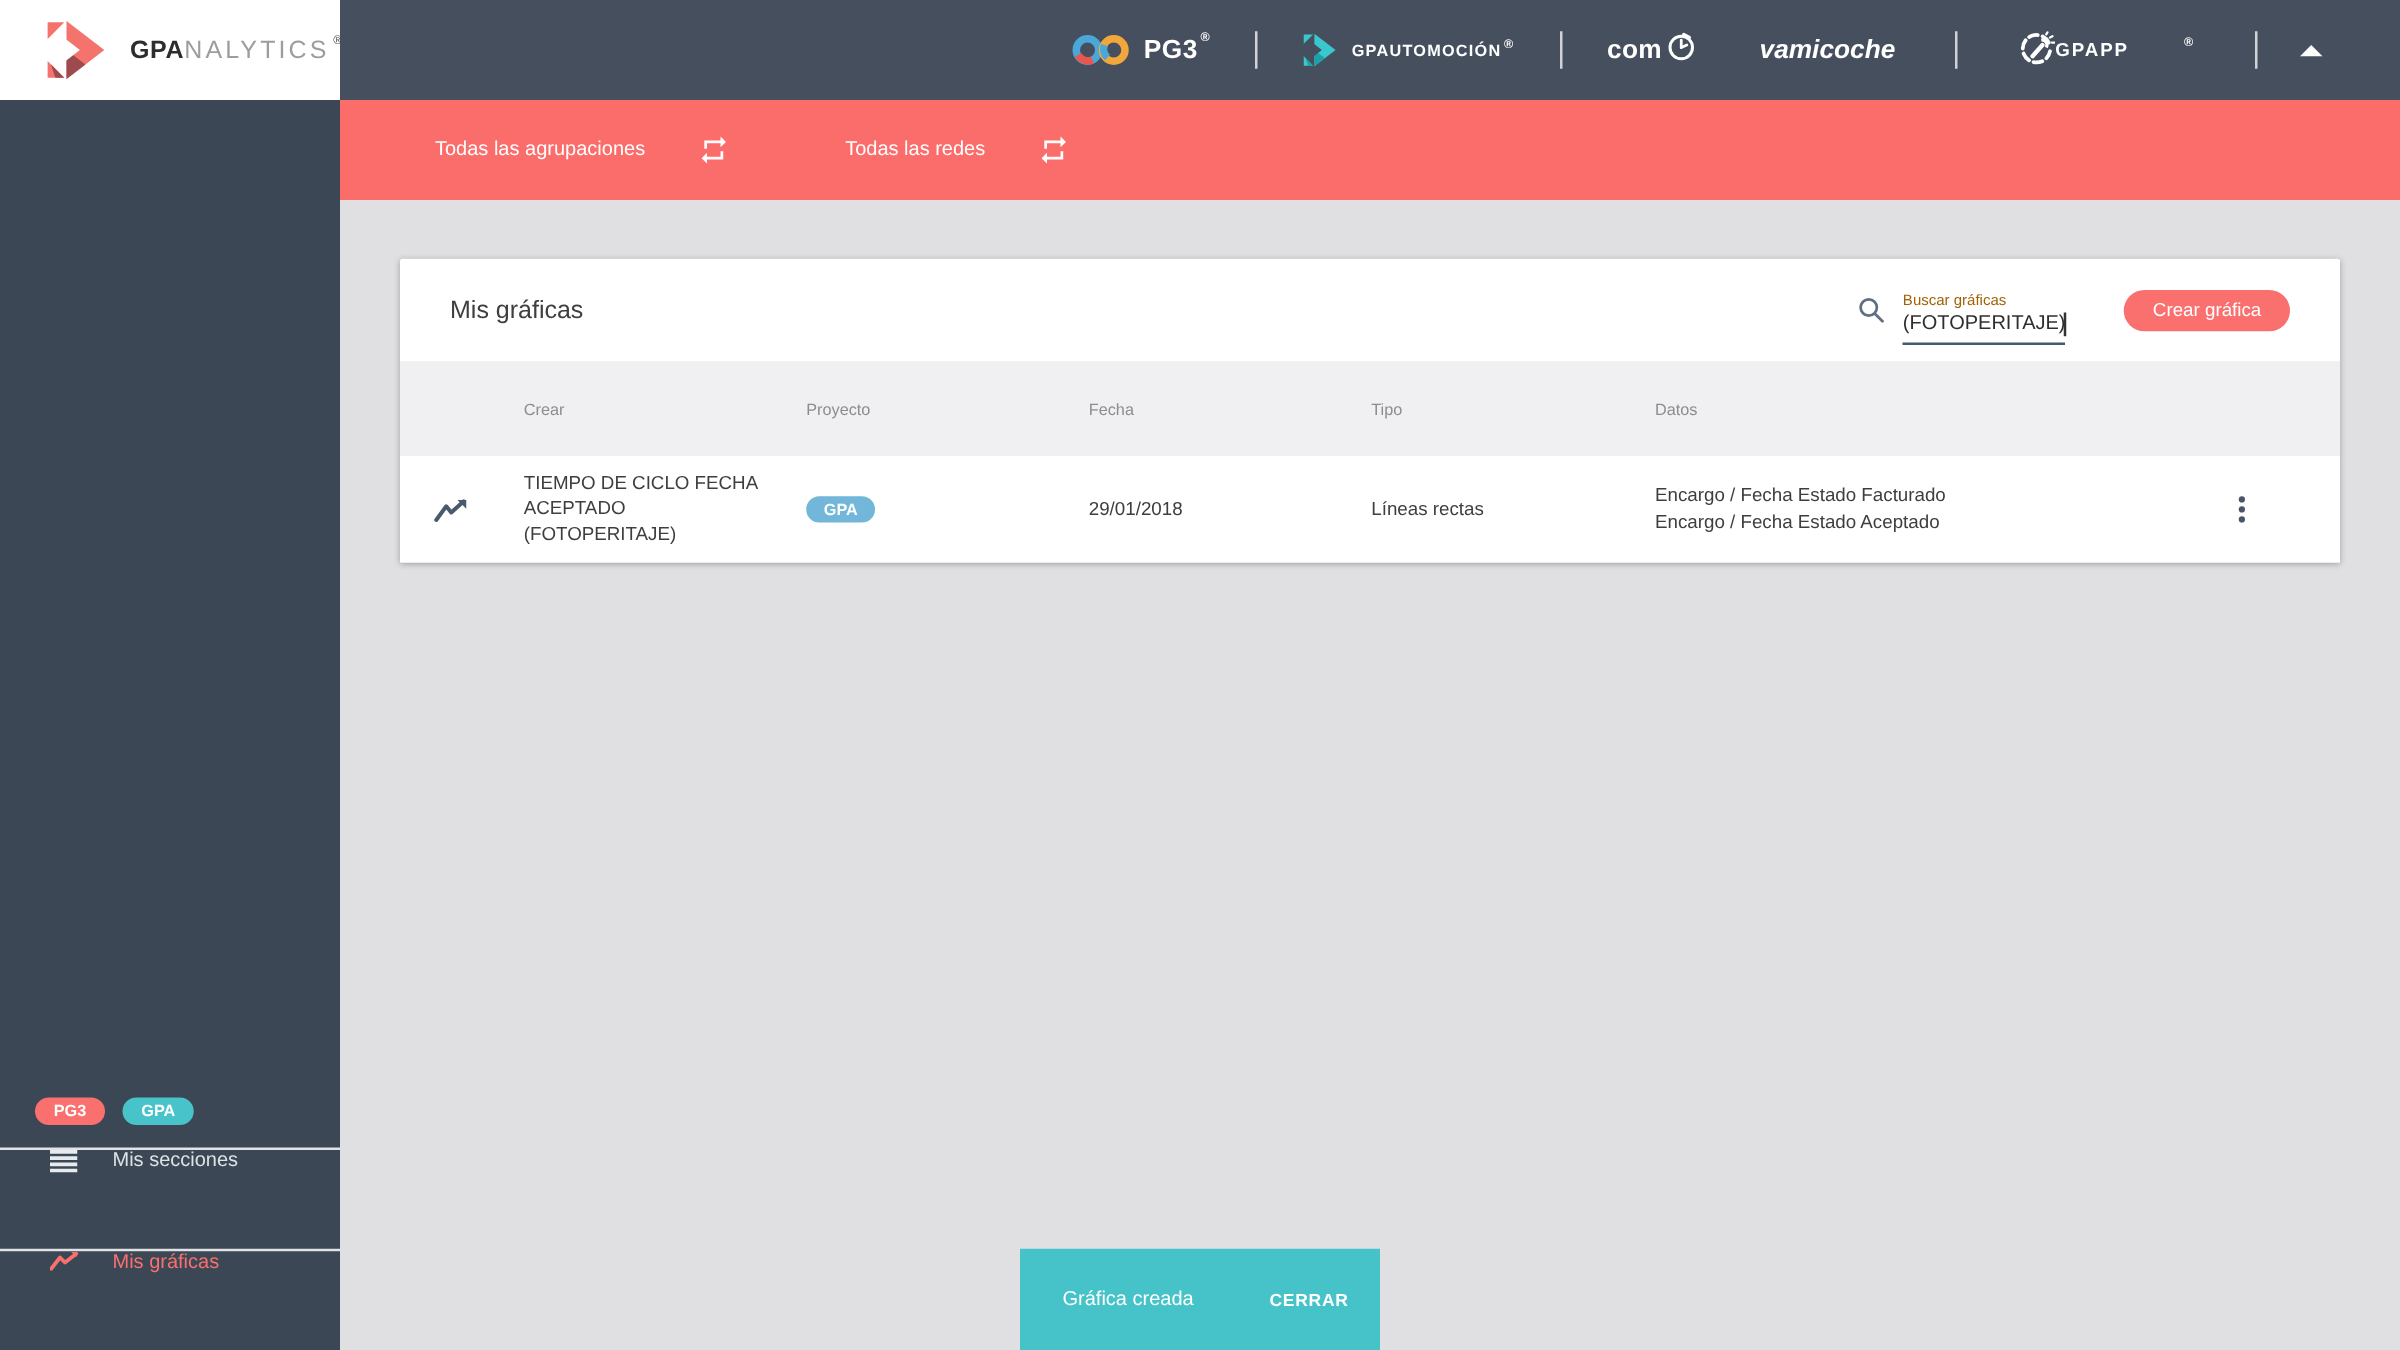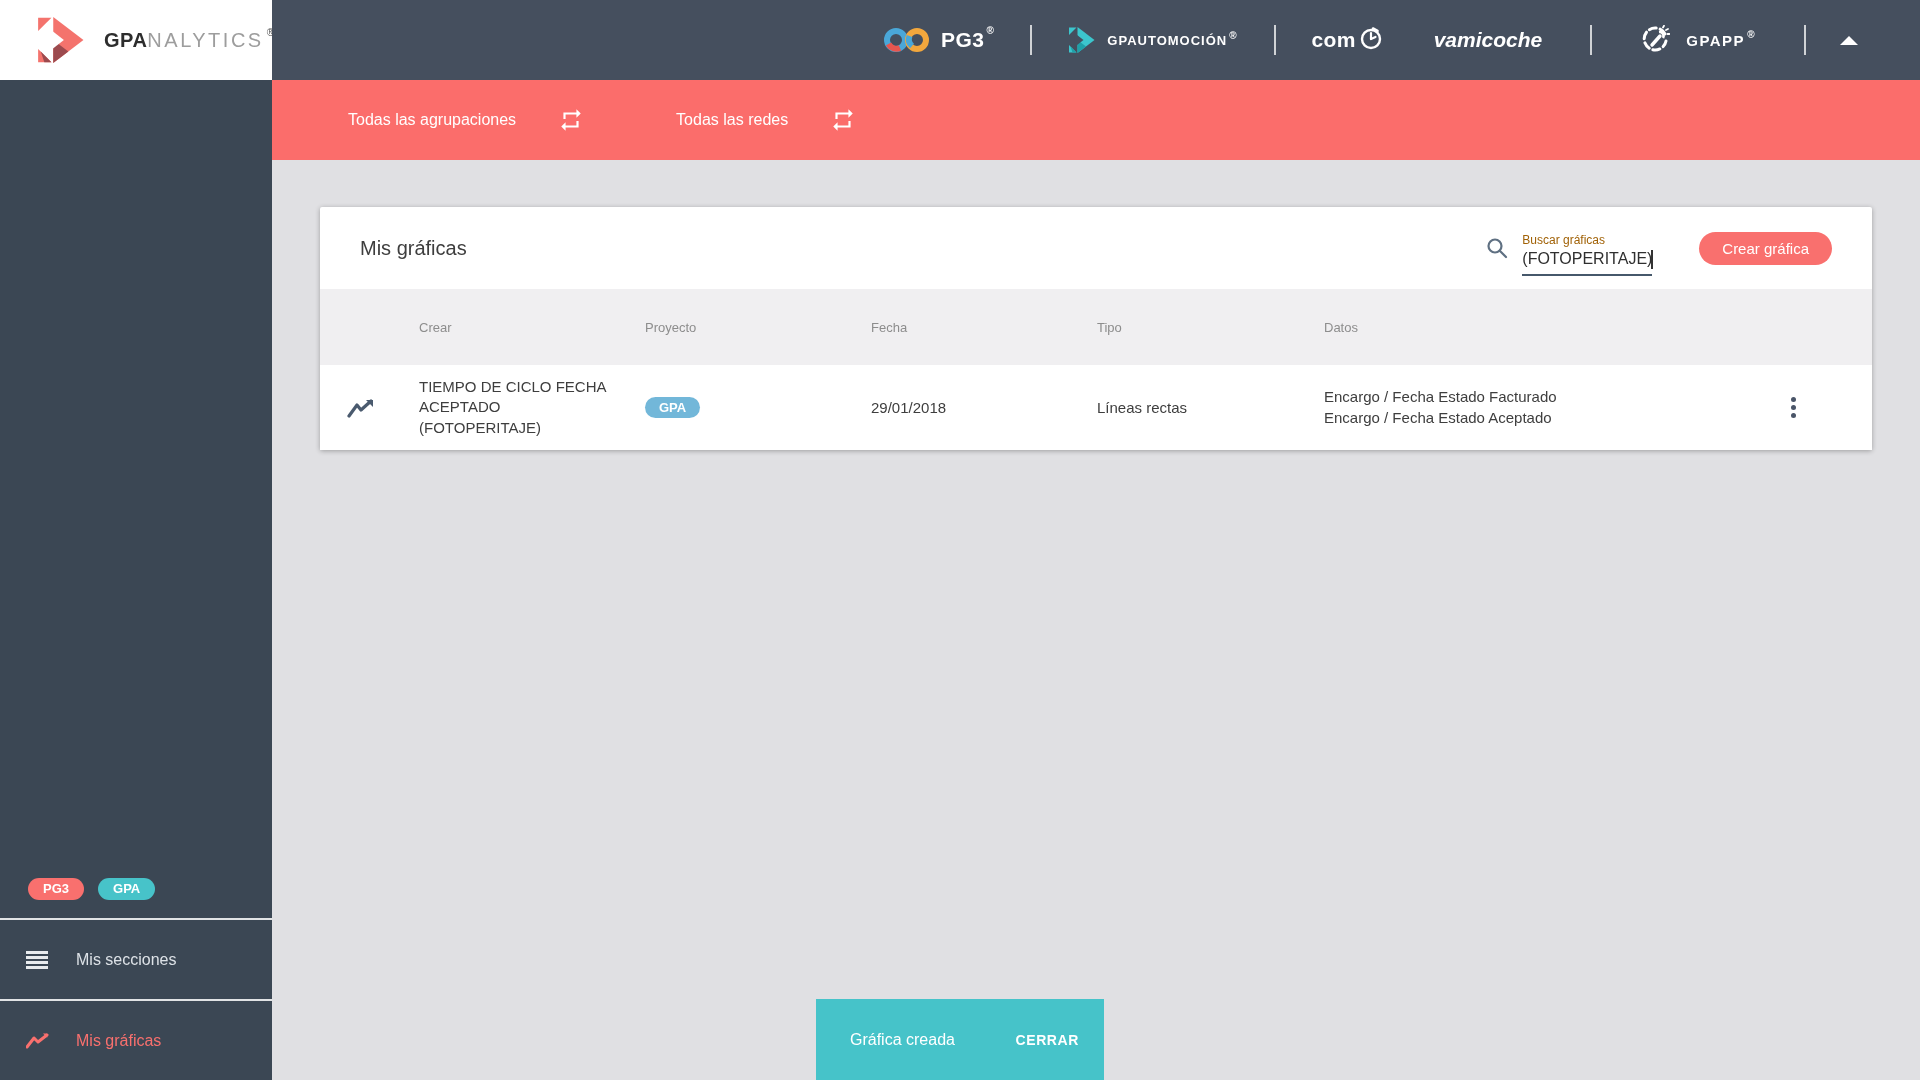--- a/index.html
+++ b/index.html
@@ -15,37 +15,37 @@
   .logo-text{margin-left:14px;font-size:20px;letter-spacing:.5px;display:flex;align-items:flex-start;}
   .logo-bold{font-weight:bold;color:#2d2d2d;}
   .logo-light{color:#9d9d9d;letter-spacing:2.5px;}
   .logo-reg{font-size:10px;color:#555;margin-left:3px;margin-top:-2px;}
   .sidebar-bottom{position:absolute;bottom:0;left:0;right:0;}
   .badges{display:flex;gap:14px;padding:0 0 18px 28px;}
   .badge{height:22px;line-height:22px;border-radius:11px;padding:0 15px;font-size:13px;font-weight:bold;color:#fff;}
   .badge-pg3{background:#f9706e;}
   .badge-gpa{background:#47c3c9;}
   .side-divider{height:2px;background:rgba(255,255,255,.85);}
-  .side-item{height:79px;display:flex;align-items:center;padding-left:26px;color:#dde2e7;font-size:16px;cursor:pointer;}
+  .side-item{height:79px;display:flex;align-items:flex-start;padding-left:40px;color:#dde2e7;font-size:16px;cursor:pointer;}
   .side-item .si-icon{width:24px;margin-right:26px;display:flex;align-items:center;}
   .side-item.active{color:#f9706e;}
   
   .topbar{position:absolute;left:272px;top:0;width:1648px;height:80px;background:#454f5e;
     display:flex;align-items:center;justify-content:flex-end;padding-right:62px;box-sizing:border-box;color:#fff;}
   .brand{display:flex;align-items:center;}
   .brand svg{display:block;}
   .tb-sep{width:2px;height:30px;background:rgba(255,255,255,.75);margin:0 36px;}
   .pg3-text{font-size:21px;font-weight:bold;margin-left:10px;letter-spacing:.5px;display:flex;}
   .reg-sup{font-size:10px;margin-left:2px;margin-top:-3px;}
   .gpauto-text{font-size:13px;font-weight:bold;letter-spacing:1px;margin-left:9px;display:flex;}
   .comprova{font-size:21px;display:flex;align-items:center;}
   .comprova .pre{font-weight:600;letter-spacing:.3px;}
   .comprova .post{font-style:italic;font-weight:600;margin-left:48px;}
   .comprova svg{margin:0 2px;}
-  .gpapp-text{font-size:15px;font-weight:600;letter-spacing:1.5px;margin-left:16px;display:flex;}
+  .gpapp-text{font-size:15px;font-weight:600;letter-spacing:1.5px;margin-left:0;display:flex;gap:42px;}
   .collapse-tri{width:0;height:0;border-left:9px solid transparent;border-right:9px solid transparent;border-bottom:9px solid #fff;cursor:pointer;}
   
   .redbar{position:absolute;left:272px;top:80px;width:1648px;height:80px;background:#fb6d6b;
     display:flex;align-items:center;color:#fff;box-sizing:border-box;}
   .filter-group{display:flex;align-items:center;font-size:16px;cursor:pointer;}
   .filter-group .fg-icon{margin-left:42px;display:flex;}
   .g1{margin-left:76px;}
   .g2{margin-left:92px;align-items:center;}
   .session-pill{margin-left:auto;margin-right:70px;height:40px;border-radius:20px;background:rgba(0,0,0,.07);
     display:flex;align-items:center;padding:0 11px 0 19px;}

